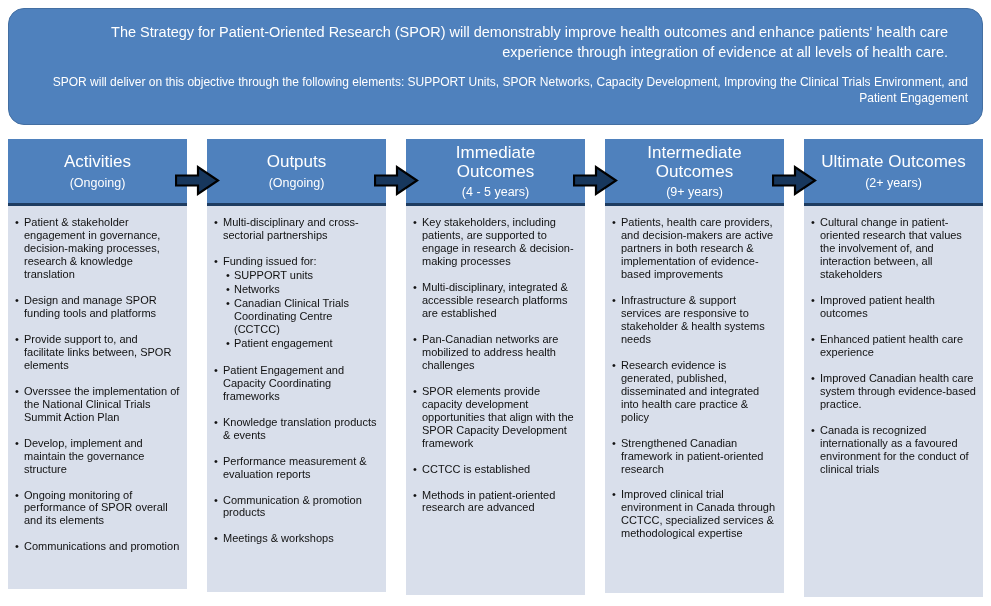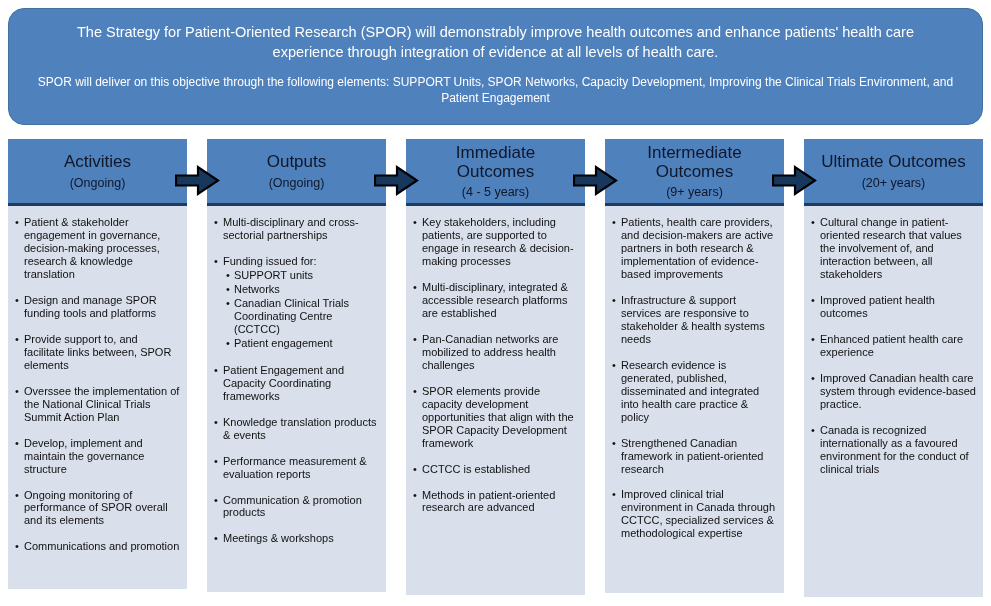--- a/index.html
+++ b/index.html
@@ -12,40 +12,40 @@
   html,body{margin:0;padding:0;}
   body{
     width:991px;height:606px;position:relative;background:#ffffff;
     font-family:"Liberation Sans", sans-serif;color:#111;
     overflow:hidden;
   }
   
   .banner{
     position:absolute;left:8px;top:8px;width:975px;height:117px;
     background:var(--blue);border:1px solid #446fa2;border-radius:16px;
-    color:#fff;text-align:center;
+    color:#fff;text-align:right;
   }
   .banner-line1{
     margin:14px auto 0;max-width:905px;
     font-size:14.5px;line-height:1.35;
   }
   .banner-line2{
     margin:12px auto 0;max-width:945px;
     font-size:12px;line-height:1.35;
   }
   
   .columns-row{
     position:absolute;left:8px;top:139px;width:975px;
     display:flex;gap:20px;align-items:flex-start;
   }
   .column{flex:1 1 0;position:relative;}
   .column-header{
     background:var(--blue);
     border-bottom:3px solid var(--hdr-border);
-    color:#0f172a;text-align:center;height:67px;
+    color:#ffffff;text-align:center;height:67px;
     display:flex;flex-direction:column;justify-content:center;
     padding:2px 4px;
   }
   .column-title{
     font-size:17px;line-height:1.12;white-space:pre-line;
   }
   .column-subtitle{
     font-size:12.5px;margin-top:4px;
   }
   .column-body{
@@ -242,21 +242,21 @@
           <span class="item-wrap"><span>Improved clinical trial environment in Canada through CCTCC, specialized services &amp; methodological expertise</span></span>
         </div>
       </div>
       <svg viewBox="0 0 45 33" class="flow-arrow">
         <polygon points="1,11.5 23,11.5 23,3 43,16.5 23,30 23,21.5 1,21.5" fill="#17375d" stroke="#000000" stroke-width="2.2"></polygon>
       </svg>
     </div>
     <div class="column">
       <div class="column-header">
         <div class="column-title">Ultimate Outcomes</div>
-        <div class="column-subtitle">(20+ years)</div>
+        <div class="column-subtitle">(2+ years)</div>
       </div>
       <div class="column-body">
         <div class="item">
           <span class="dot">•</span>
           <span class="item-wrap"><span>Cultural change in patient-oriented research that values the involvement of, and interaction between, all stakeholders</span></span>
         </div>
         <div class="item">
           <span class="dot">•</span>
           <span class="item-wrap"><span>Improved patient health outcomes</span></span>
         </div>

